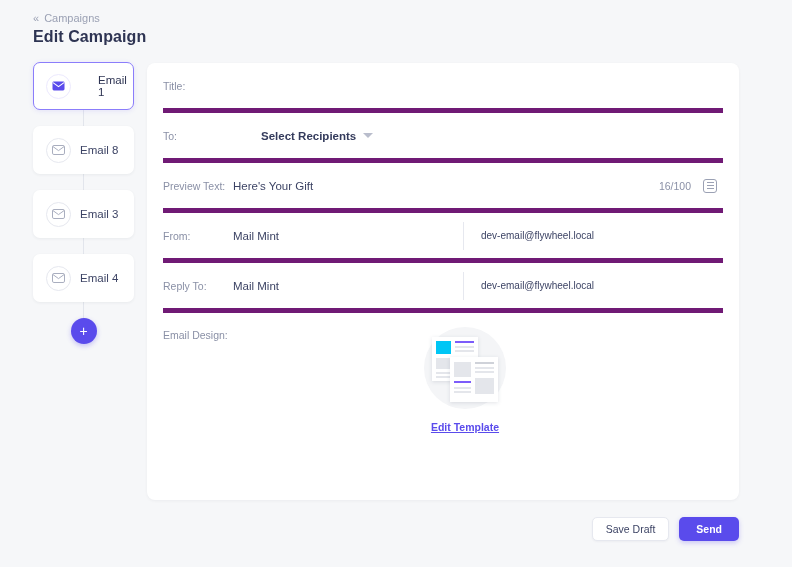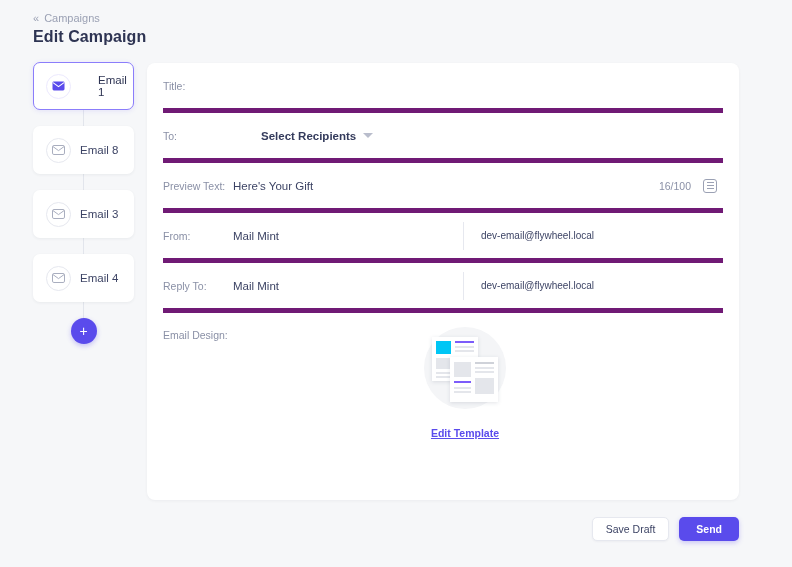--- a/index.html
+++ b/index.html
@@ -189,21 +189,20 @@
     font-size: 10.5px;
     color: #8a90a6;
     padding-top: 2px;
   }
   .design-body {
     flex: 1;
     display: flex;
     flex-direction: column;
     align-items: center;
     padding-right: 26px;
-    gap: 6px;
   }
   .thumb-circle {
     width: 82px; height: 82px;
     border-radius: 50%;
     background: #f4f5f7;
     position: relative;
   }
   .doc {
     position: absolute;
     background: #ffffff;

